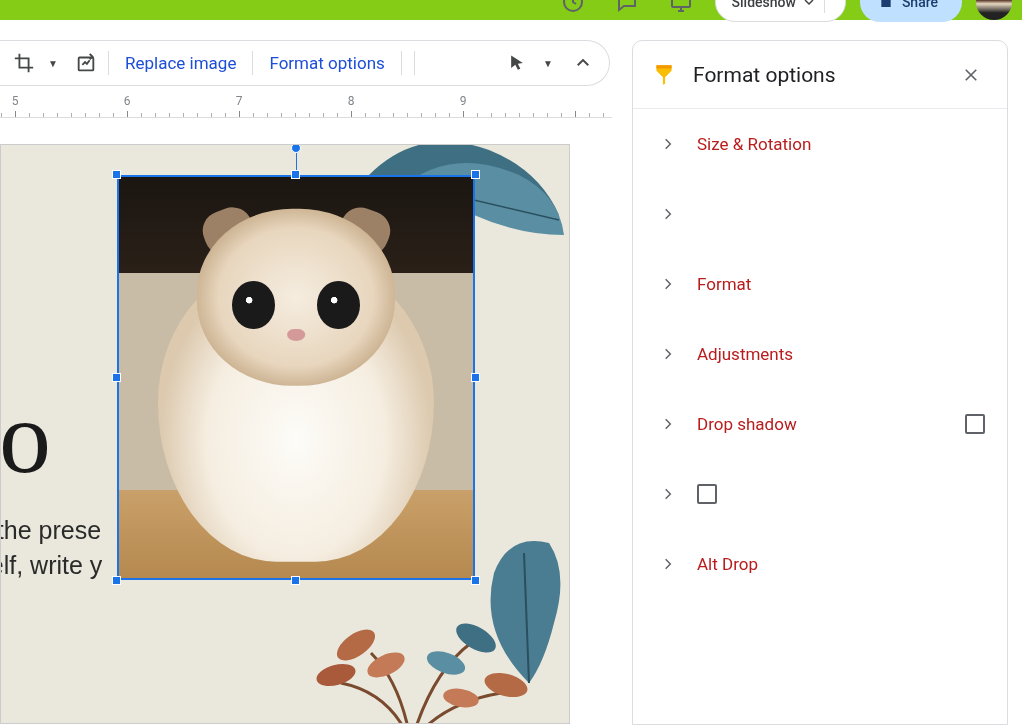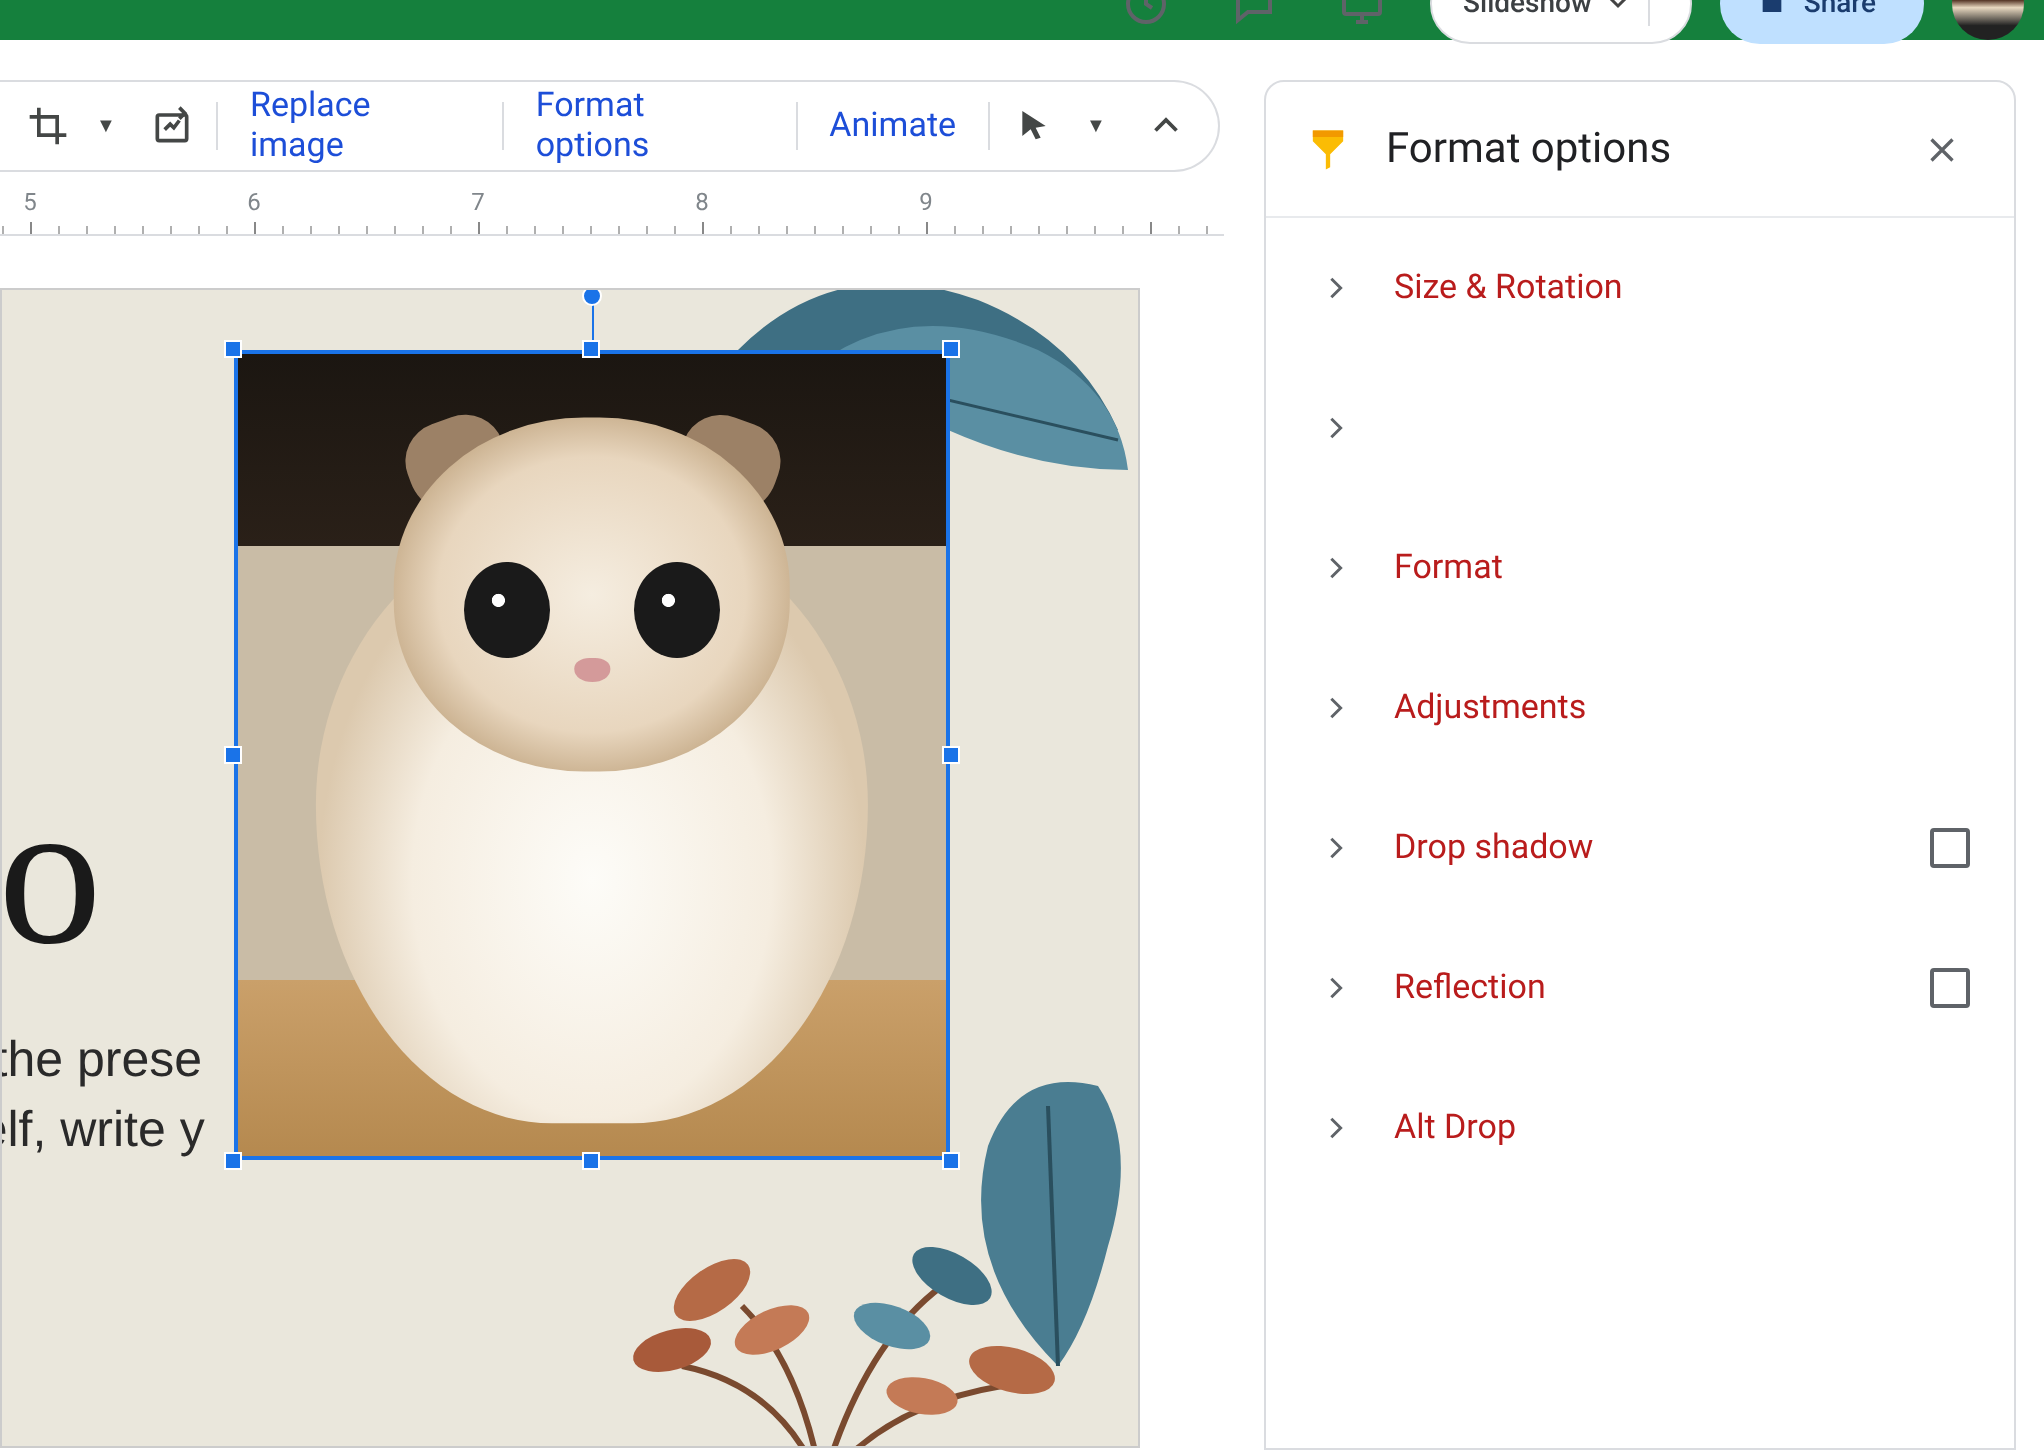--- a/index.html
+++ b/index.html
@@ -11,21 +11,21 @@
     overflow: hidden;
     position: relative;
     color: #3c4043;
   }
 
   
   .top-header {
     position: absolute;
     top: 0; left: 0; right: 0;
     height: 20px;
-    background: #15803d;
+    background: #84cc16;
   }
   .top-header-right {
     position: absolute;
     top: -18px;
     right: 10px;
     display: flex;
     align-items: center;
     gap: 14px;
   }
   .icon-btn-plain {
@@ -371,23 +371,20 @@
   </div>
   <div class="tb-sep"></div>
   <div class="tb-text-btn">
     <span>Replace image</span>
   </div>
   <div class="tb-sep"></div>
   <div class="tb-text-btn">
     <span>Format options</span>
   </div>
   <div class="tb-sep"></div>
-  <div class="tb-text-btn">
-    <span>Animate</span>
-  </div>
   <div class="tb-sep"></div>
   <div class="tb-right">
     <div class="tb-icon-btn">
       <svg width="20" height="20" viewBox="0 0 24 24" fill="currentColor">
           <path d="M5 3l14 9-6 1 3 6-3 1-3-6-5 4V3z"></path>
         </svg>
     </div>
     <div class="tb-icon-btn tb-dropdown-arrow">▼</div>
     <div class="tb-icon-btn">
       <svg width="18" height="18" viewBox="0 0 24 24" fill="none" stroke="currentColor" stroke-width="2.5">
@@ -564,21 +561,20 @@
         </span>
         <span class="sp-item-label">Drop shadow</span>
         <span class="sp-checkbox"></span>
       </div>
       <div class="sp-item">
         <span class="chev">
           <svg width="14" height="14" viewBox="0 0 24 24" fill="none" stroke="currentColor" stroke-width="2.5">
             <path d="M8 4l8 8-8 8"></path>
           </svg>
         </span>
-        <span class="sp-item-label">Reflection</span>
         <span class="sp-checkbox"></span>
       </div>
       <div class="sp-item">
         <span class="chev">
           <svg width="14" height="14" viewBox="0 0 24 24" fill="none" stroke="currentColor" stroke-width="2.5">
             <path d="M8 4l8 8-8 8"></path>
           </svg>
         </span>
         <span class="sp-item-label">Alt Drop</span>
       </div>

